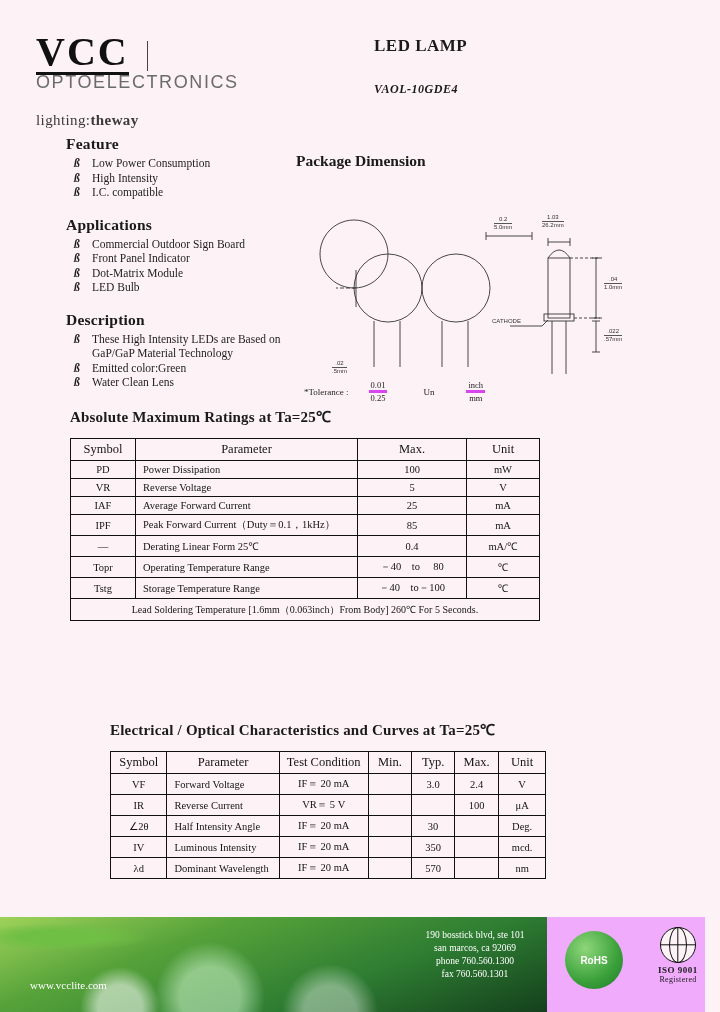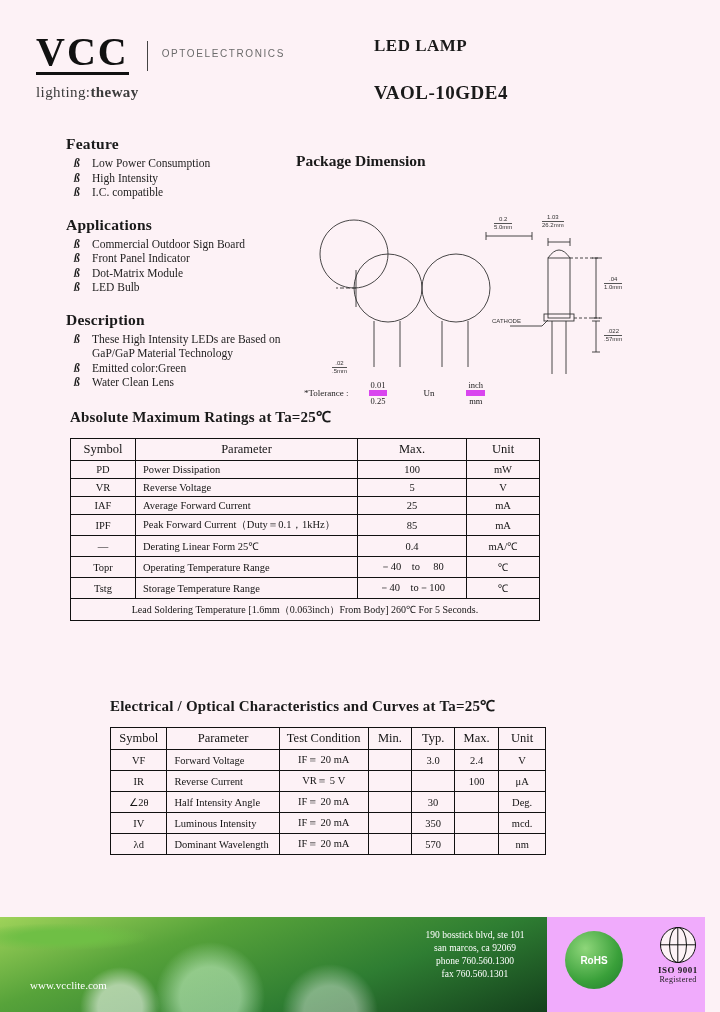--- a/index.html
+++ b/index.html
@@ -57,21 +57,21 @@
   .logo-divider {
     display: inline-block;
     width: 1px;
     height: 30px;
     background: #444;
     margin: 0 10px 0 14px;
     vertical-align: -6px;
   }
   .logo-opto {
     font-family: "Liberation Sans", sans-serif;
-    font-size: 10px;
+    font-size: 18px;
     letter-spacing: 1.6px;
     color: #6b6b6b;
     vertical-align: 8px;
     text-align: right;
   }
   .logo-tag {
     margin-top: 12px;
     font-family: "Liberation Serif", serif;
     font-size: 15px;
     color: #3b3b3b;
@@ -87,23 +87,24 @@
     width: 300px;
     text-align: left;
   }
   .doc-title {
     font-size: 17px;
     font-weight: bold;
     letter-spacing: 0.5px;
   }
   .doc-part {
     margin-top: 26px;
-    font-size: 19px;
+    font-size: 12px;
     font-weight: bold;
     letter-spacing: 0.5px;
+    font-style: italic;
   }
   
   h2.sect {
     font-size: 15.5px;
     font-weight: bold;
     margin: 0;
     letter-spacing: 0.2px;
   }
   .bullets {
     margin: 3px 0 0 0;
@@ -163,21 +164,21 @@
     align-items: center;
     gap: 20px;
     font-family: Liberation Serif, serif;
   }
   .frac {
     display: inline-block;
     text-align: center;
     line-height: 10px;
     font-size: 8.5px;
   }
-  .frac .top { display: block; border-bottom: 6px solid #d946ef; padding: 0 2px; }
+  .frac .top { display: block; border-bottom: 3px solid #d946ef; padding: 0 2px; }
   .frac .bot { display: block; padding: 0 2px; }
   
   .tbl-head {
     font-size: 15px;
     font-weight: bold;
     letter-spacing: 0.2px;
   }
   table.data {
     border-collapse: collapse;
     font-size: 10.5px;
@@ -200,21 +201,21 @@
   .abs-sec {
     position: absolute;
     left: 70px;
     top: 406px;
     width: 470px;
   }
   .abs-sec table { margin-top: 12px; }
   .elec-sec {
     position: absolute;
     left: 70px;
-    top: 695px;
+    top: 719px;
     width: 436px;
     padding-left: 40px;
   }
   .elec-sec table { margin-top: 12px; }
   .note-row td {
     text-align: center;
     font-size: 10px;
     padding: 5px 4px;
   }
   

